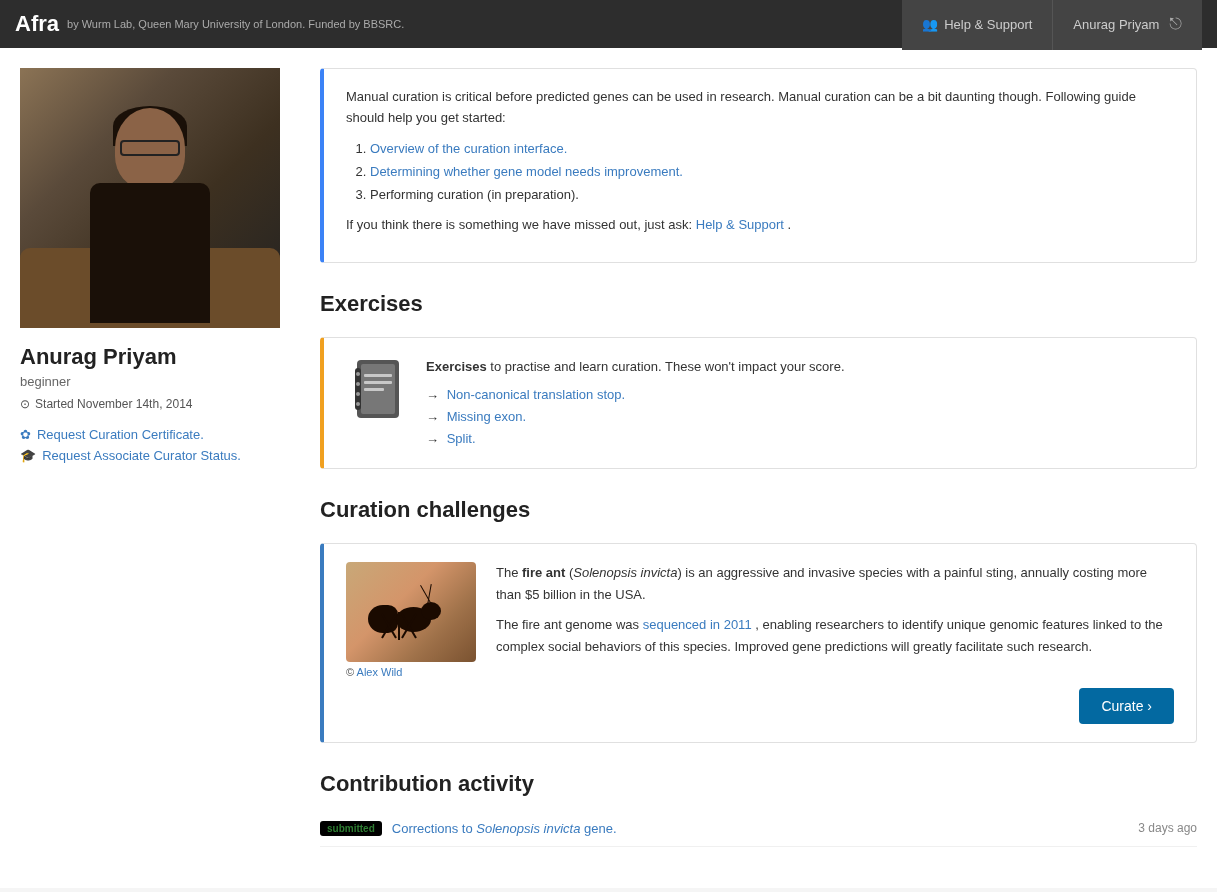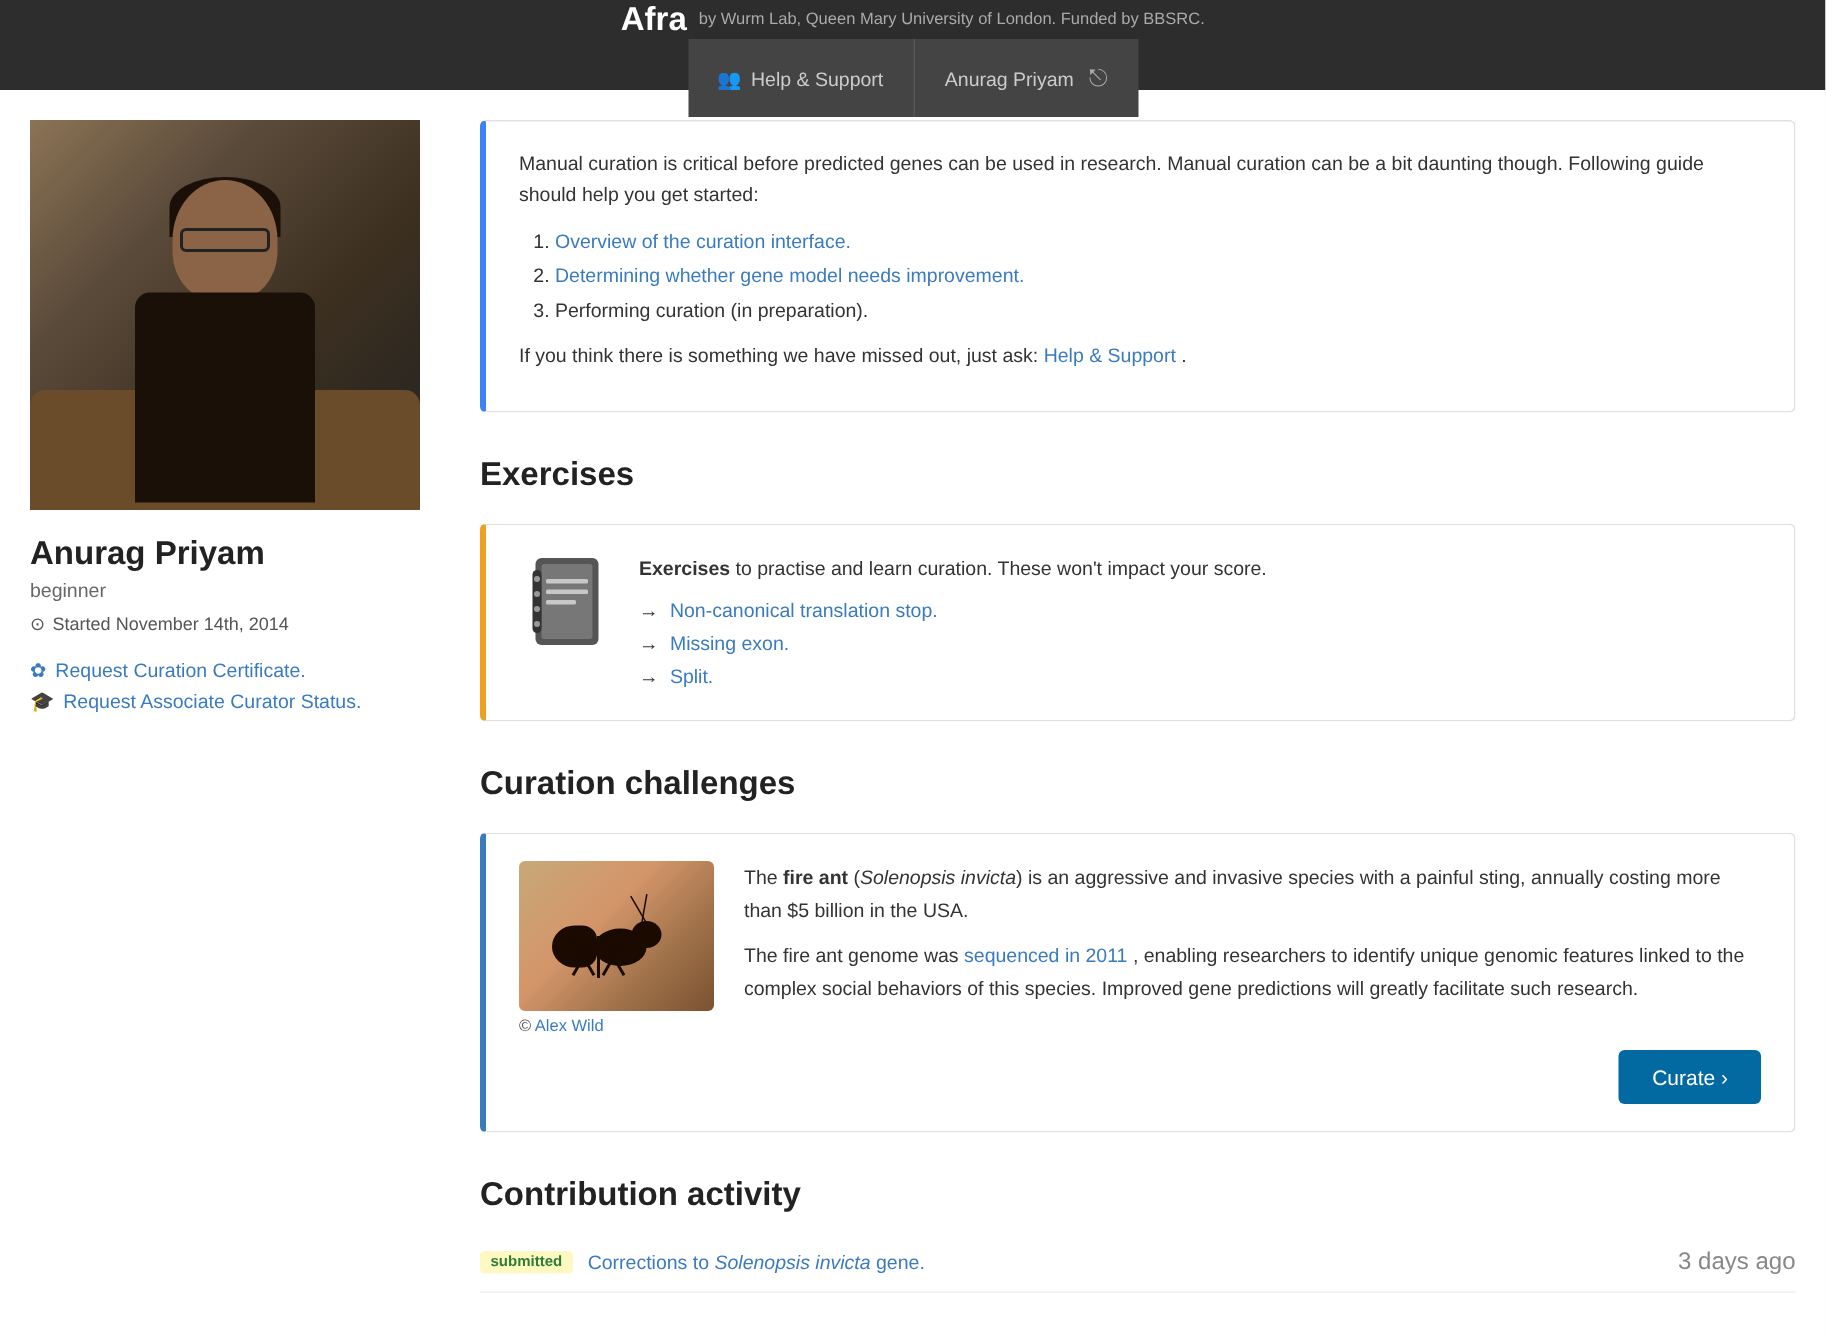--- a/index.html
+++ b/index.html
@@ -5,23 +5,22 @@
     * { box-sizing: border-box; margin: 0; padding: 0; }
     body { font-family: Arial, Helvetica, sans-serif; font-size: 14px; color: #333; background: #f5f5f5; }
 
     
     .header {
       background: #2d2d2d;
       color: #fff;
       display: flex;
       align-items: center;
       justify-content: space-between;
-      padding: 0 4px;
-      height: 60px;
-      flex-direction: column;
+      padding: 0 15px;
+      height: 48px;
     }
     .header-left { display: flex; align-items: center; gap: 8px; }
     .header-logo { font-size: 22px; font-weight: bold; color: #fff; }
     .header-subtitle { font-size: 11px; color: #aaa; }
     .header-right { display: flex; align-items: center; gap: 0; }
     .header-help {
       background: #444;
       color: #ccc;
       padding: 0 20px;
       height: 52px;
@@ -303,31 +302,31 @@
     }
     .activity-row {
       display: flex;
       align-items: center;
       justify-content: space-between;
       padding: 10px 0;
       border-bottom: 1px solid #f0f0f0;
     }
     .activity-left { display: flex; align-items: center; gap: 10px; }
     .submitted-badge {
-      background: #fef9c3;
+      background: #000000;
       color: #2e7d32;
       font-size: 10px;
       padding: 2px 7px;
       border-radius: 3px;
       font-weight: bold;
       text-transform: lowercase;
     }
     .activity-link { color: #3a7bbf; text-decoration: none; font-size: 13px; }
     .activity-link em { font-style: italic; }
-    .activity-time { color: #888; font-size: 16px; }
+    .activity-time { color: #888; font-size: 12px; }
 
     
     .welcome-box { border-left: 4px solid #3b82f6; }
   </style>
 </head>
 <body>
 
 <header class="header">
   <div class="header-left">
     <span class="header-logo">Afra</span>

